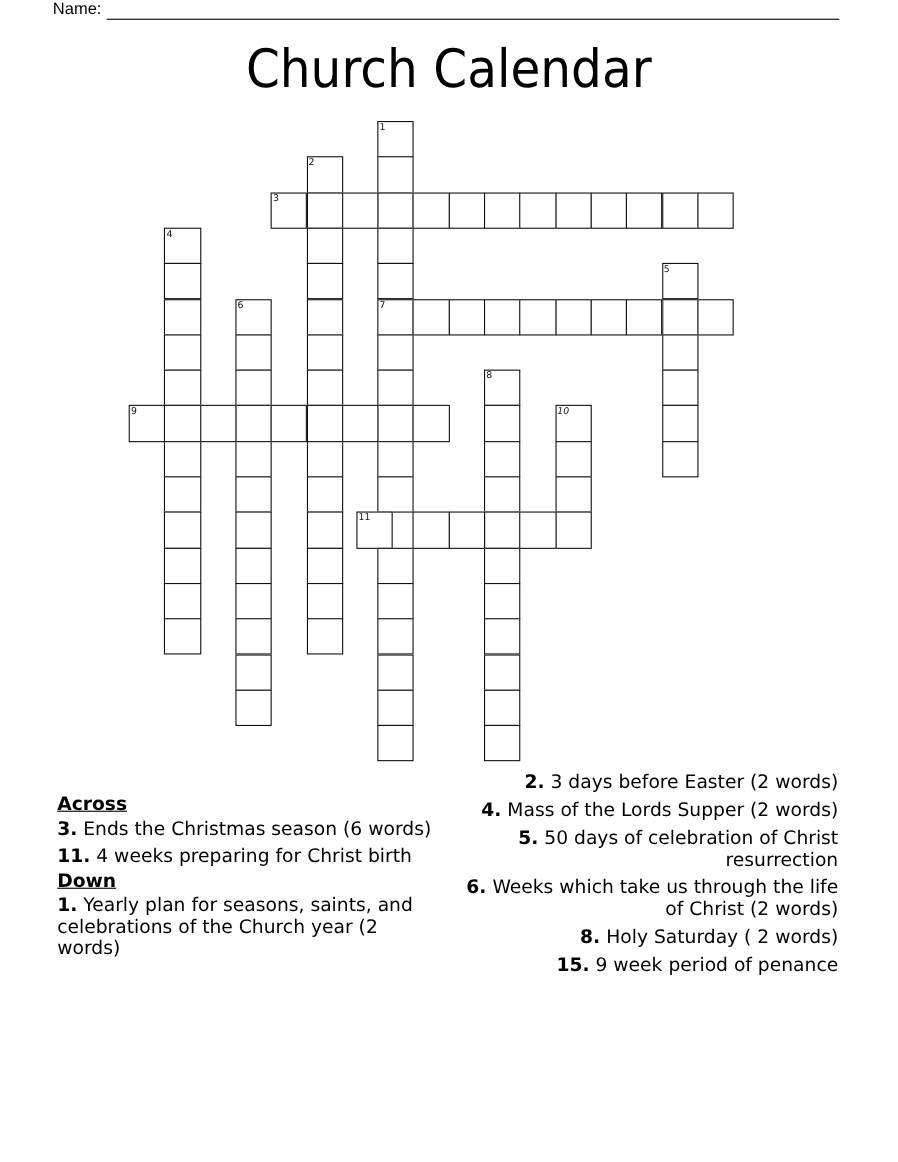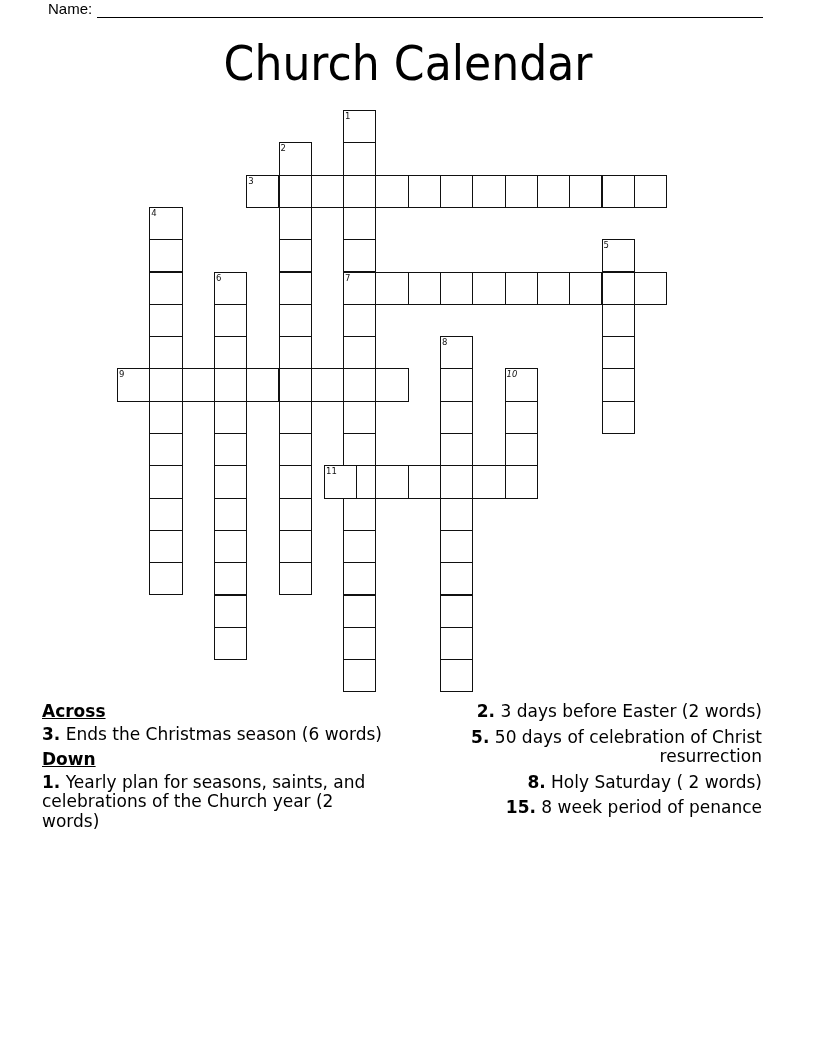--- a/index.html
+++ b/index.html
@@ -23,21 +23,21 @@
       border: 1.5px solid #111; background: #fff;
     }
     .cell .num {
       position: absolute; left: 1px; top: 0px;
       font-family: "DejaVu Sans", sans-serif; font-size: 8.5px; line-height: 10px; color: #111;
     }
     .clues {
       position: absolute; top: 700px;
       font-family: "DejaVu Sans", sans-serif; font-size: 17px; line-height: 19.5px;
     }
-    .clues.left { left: 42px; width: 352px; }
+    .clues.left { left: 52px; width: 352px; margin-top: 20px; }
     .clues.right { left: 412px; width: 350px; text-align: right; }
     .clue-head { font-weight: bold; text-decoration: underline; margin-top: 2px; margin-bottom: 3px; display: block; }
     .clue { margin-bottom: 6px; }
     .clue .n { font-weight: bold; }
   </style>
 </head>
 <body>
 
 <div class="name-row">
   <span>Name:</span>
@@ -171,22 +171,25 @@
     <div class="cell" style="left: 504.6px; top: 433px;"></div>
     <div class="cell" style="left: 504.6px; top: 465.3px;"></div>
     <div class="cell" style="left: 375.4px; top: 465.3px;"></div>
     <div class="cell" style="left: 407.7px; top: 465.3px;"></div>
     <div class="cell" style="left: 472.3px; top: 465.3px;"></div>
   </div>
 
 <div class="clues left">
   <span class="clue-head">Across</span>
   <div class="clue"><span class="n">3.</span><span> Ends the Christmas season (6 words)</span></div>
+  <div class="clue" style="margin-bottom:2px"><span class="n">11.</span><span> 4 weeks preparing for Christ birth</span></div>
   <span class="clue-head">Down</span>
   <div class="clue"><span class="n">1.</span><span> Yearly plan for seasons, saints, and celebrations of the Church year (2 words)</span></div>
 </div>
 
 <div class="clues right">
   <div class="clue" style="margin-top:2px"><span class="n">2.</span><span> 3 days before Easter (2 words)</span></div>
+  <div class="clue"><span class="n">4.</span><span> Mass of the Lords Supper (2 words)</span></div>
   <div class="clue"><span class="n">5.</span><span> 50 days of celebration of Christ resurrection</span></div>
+  <div class="clue"><span class="n">6.</span><span> Weeks which take us through the life of Christ (2 words)</span></div>
   <div class="clue"><span class="n">8.</span><span> Holy Saturday ( 2 words)</span></div>
-  <div class="clue"><span class="n">15.</span><span> 8 week period of penance</span></div>
+  <div class="clue"><span class="n">15.</span><span> 9 week period of penance</span></div>
 </div>
 
 </body></html>

